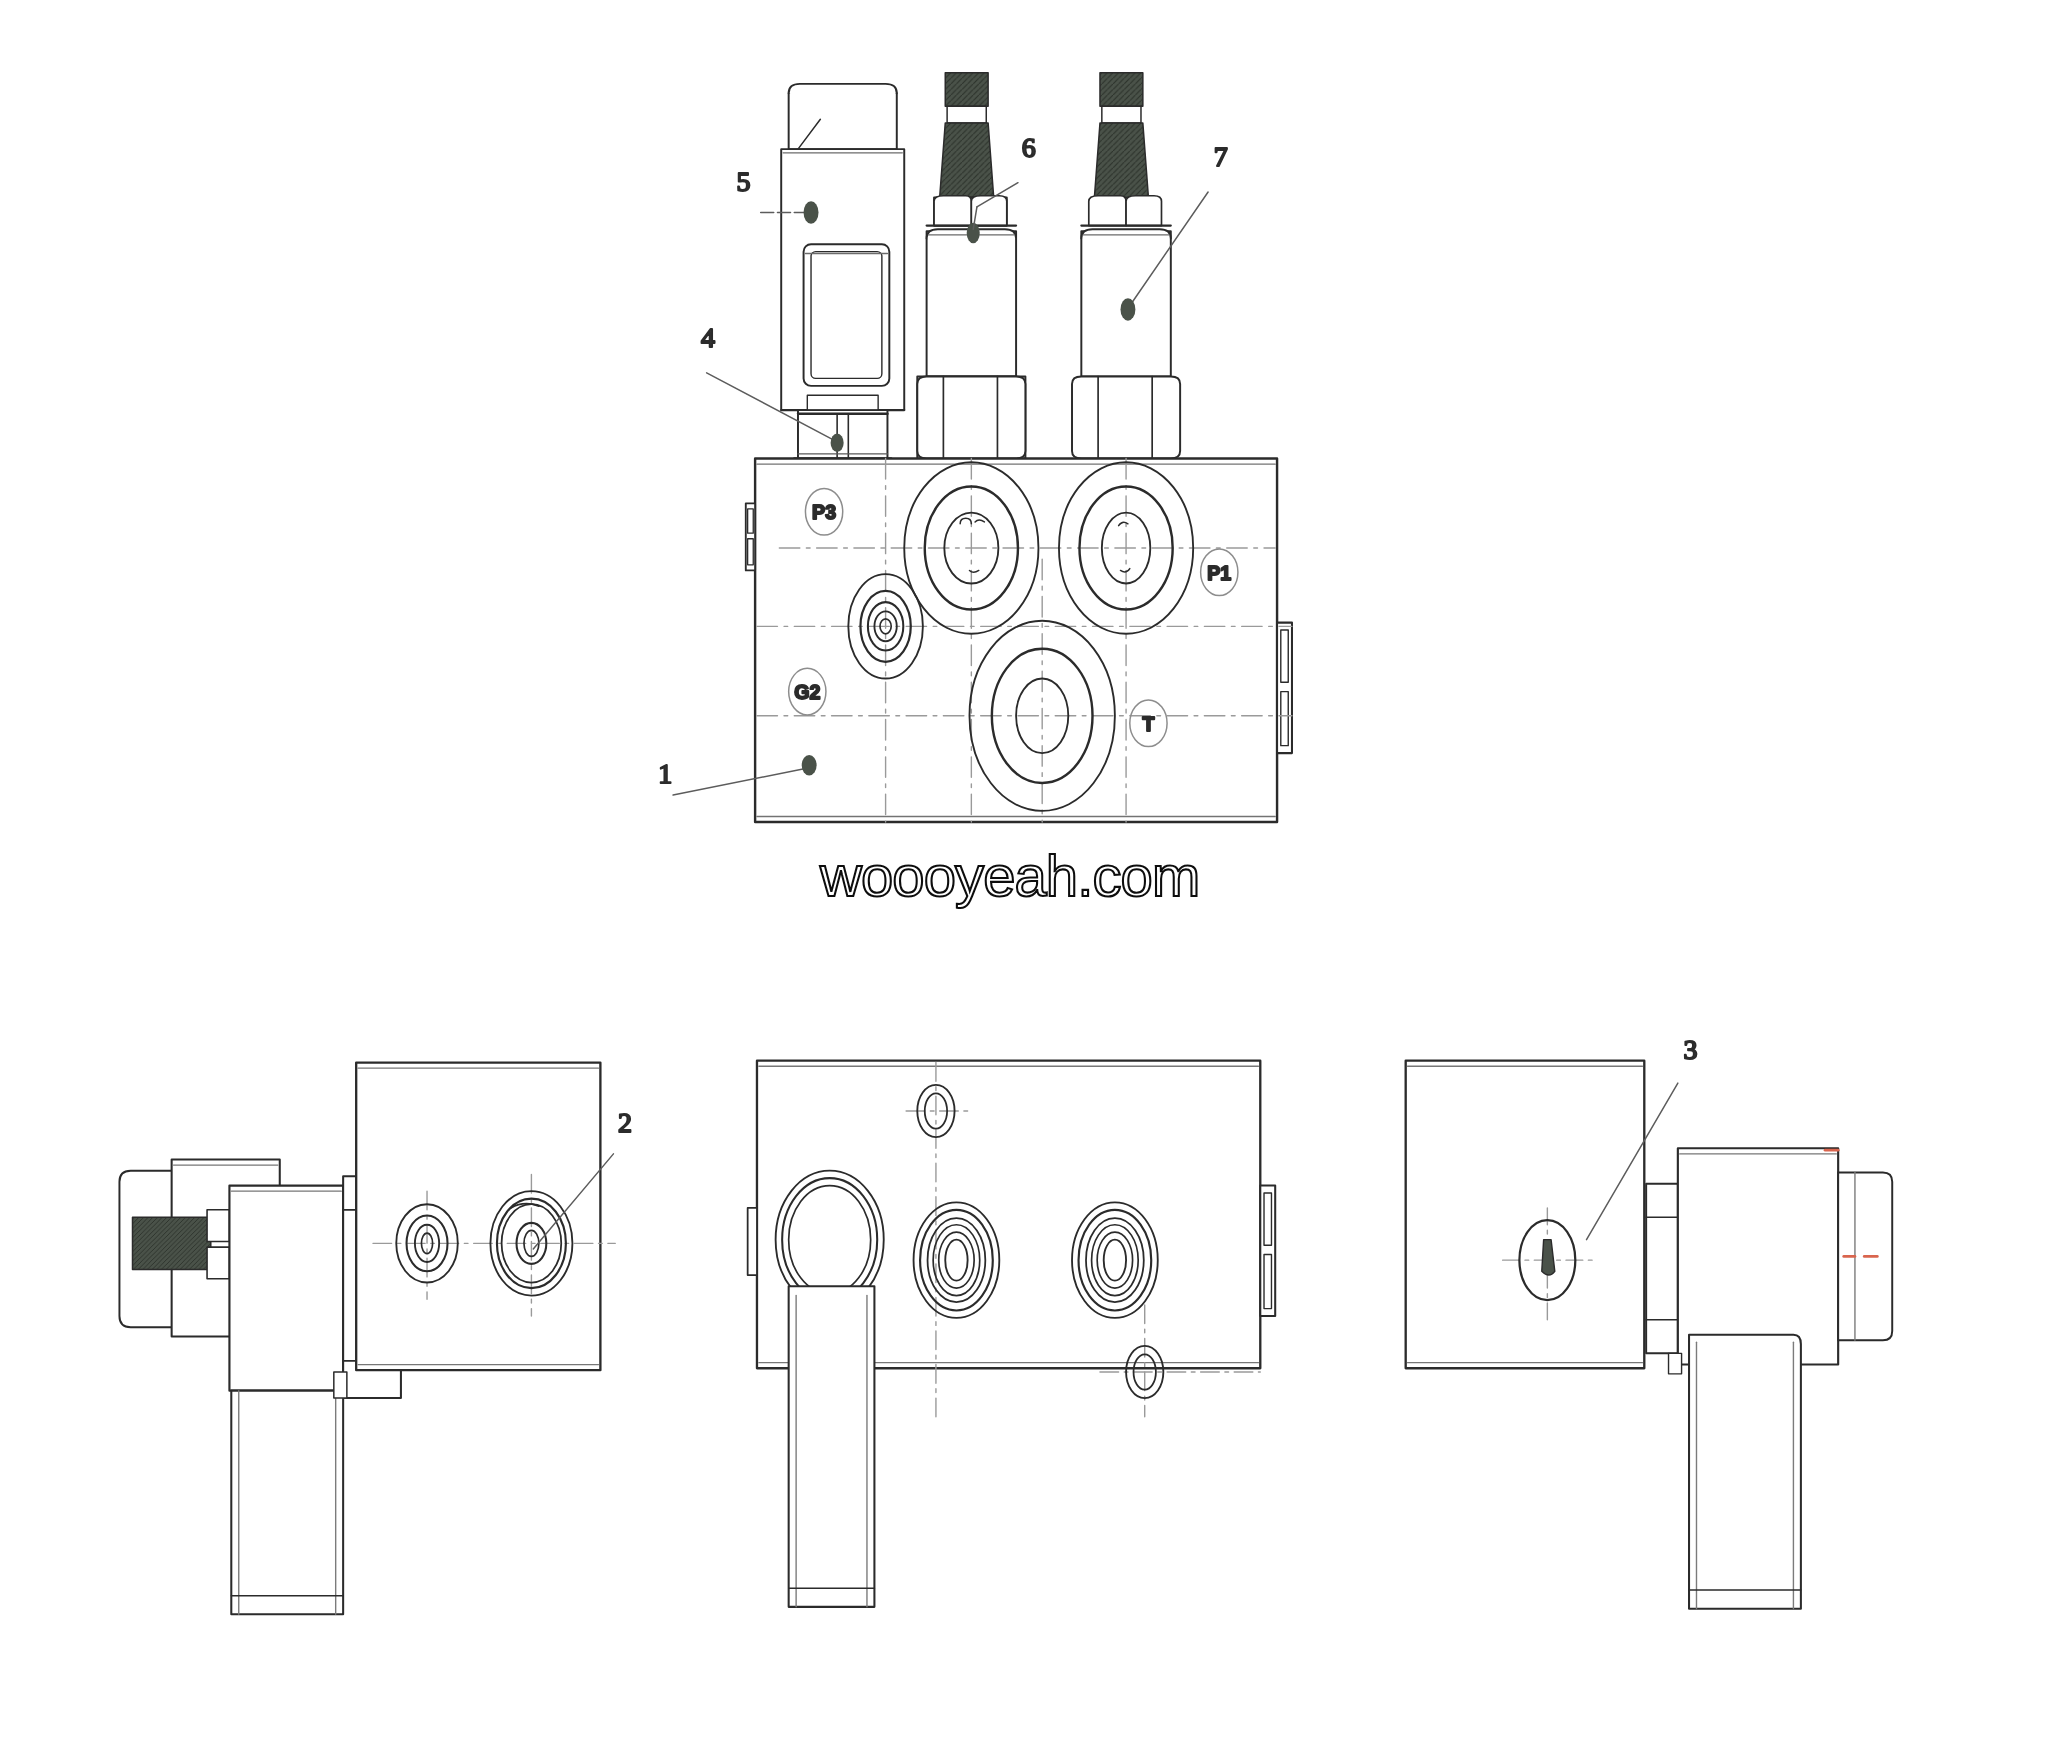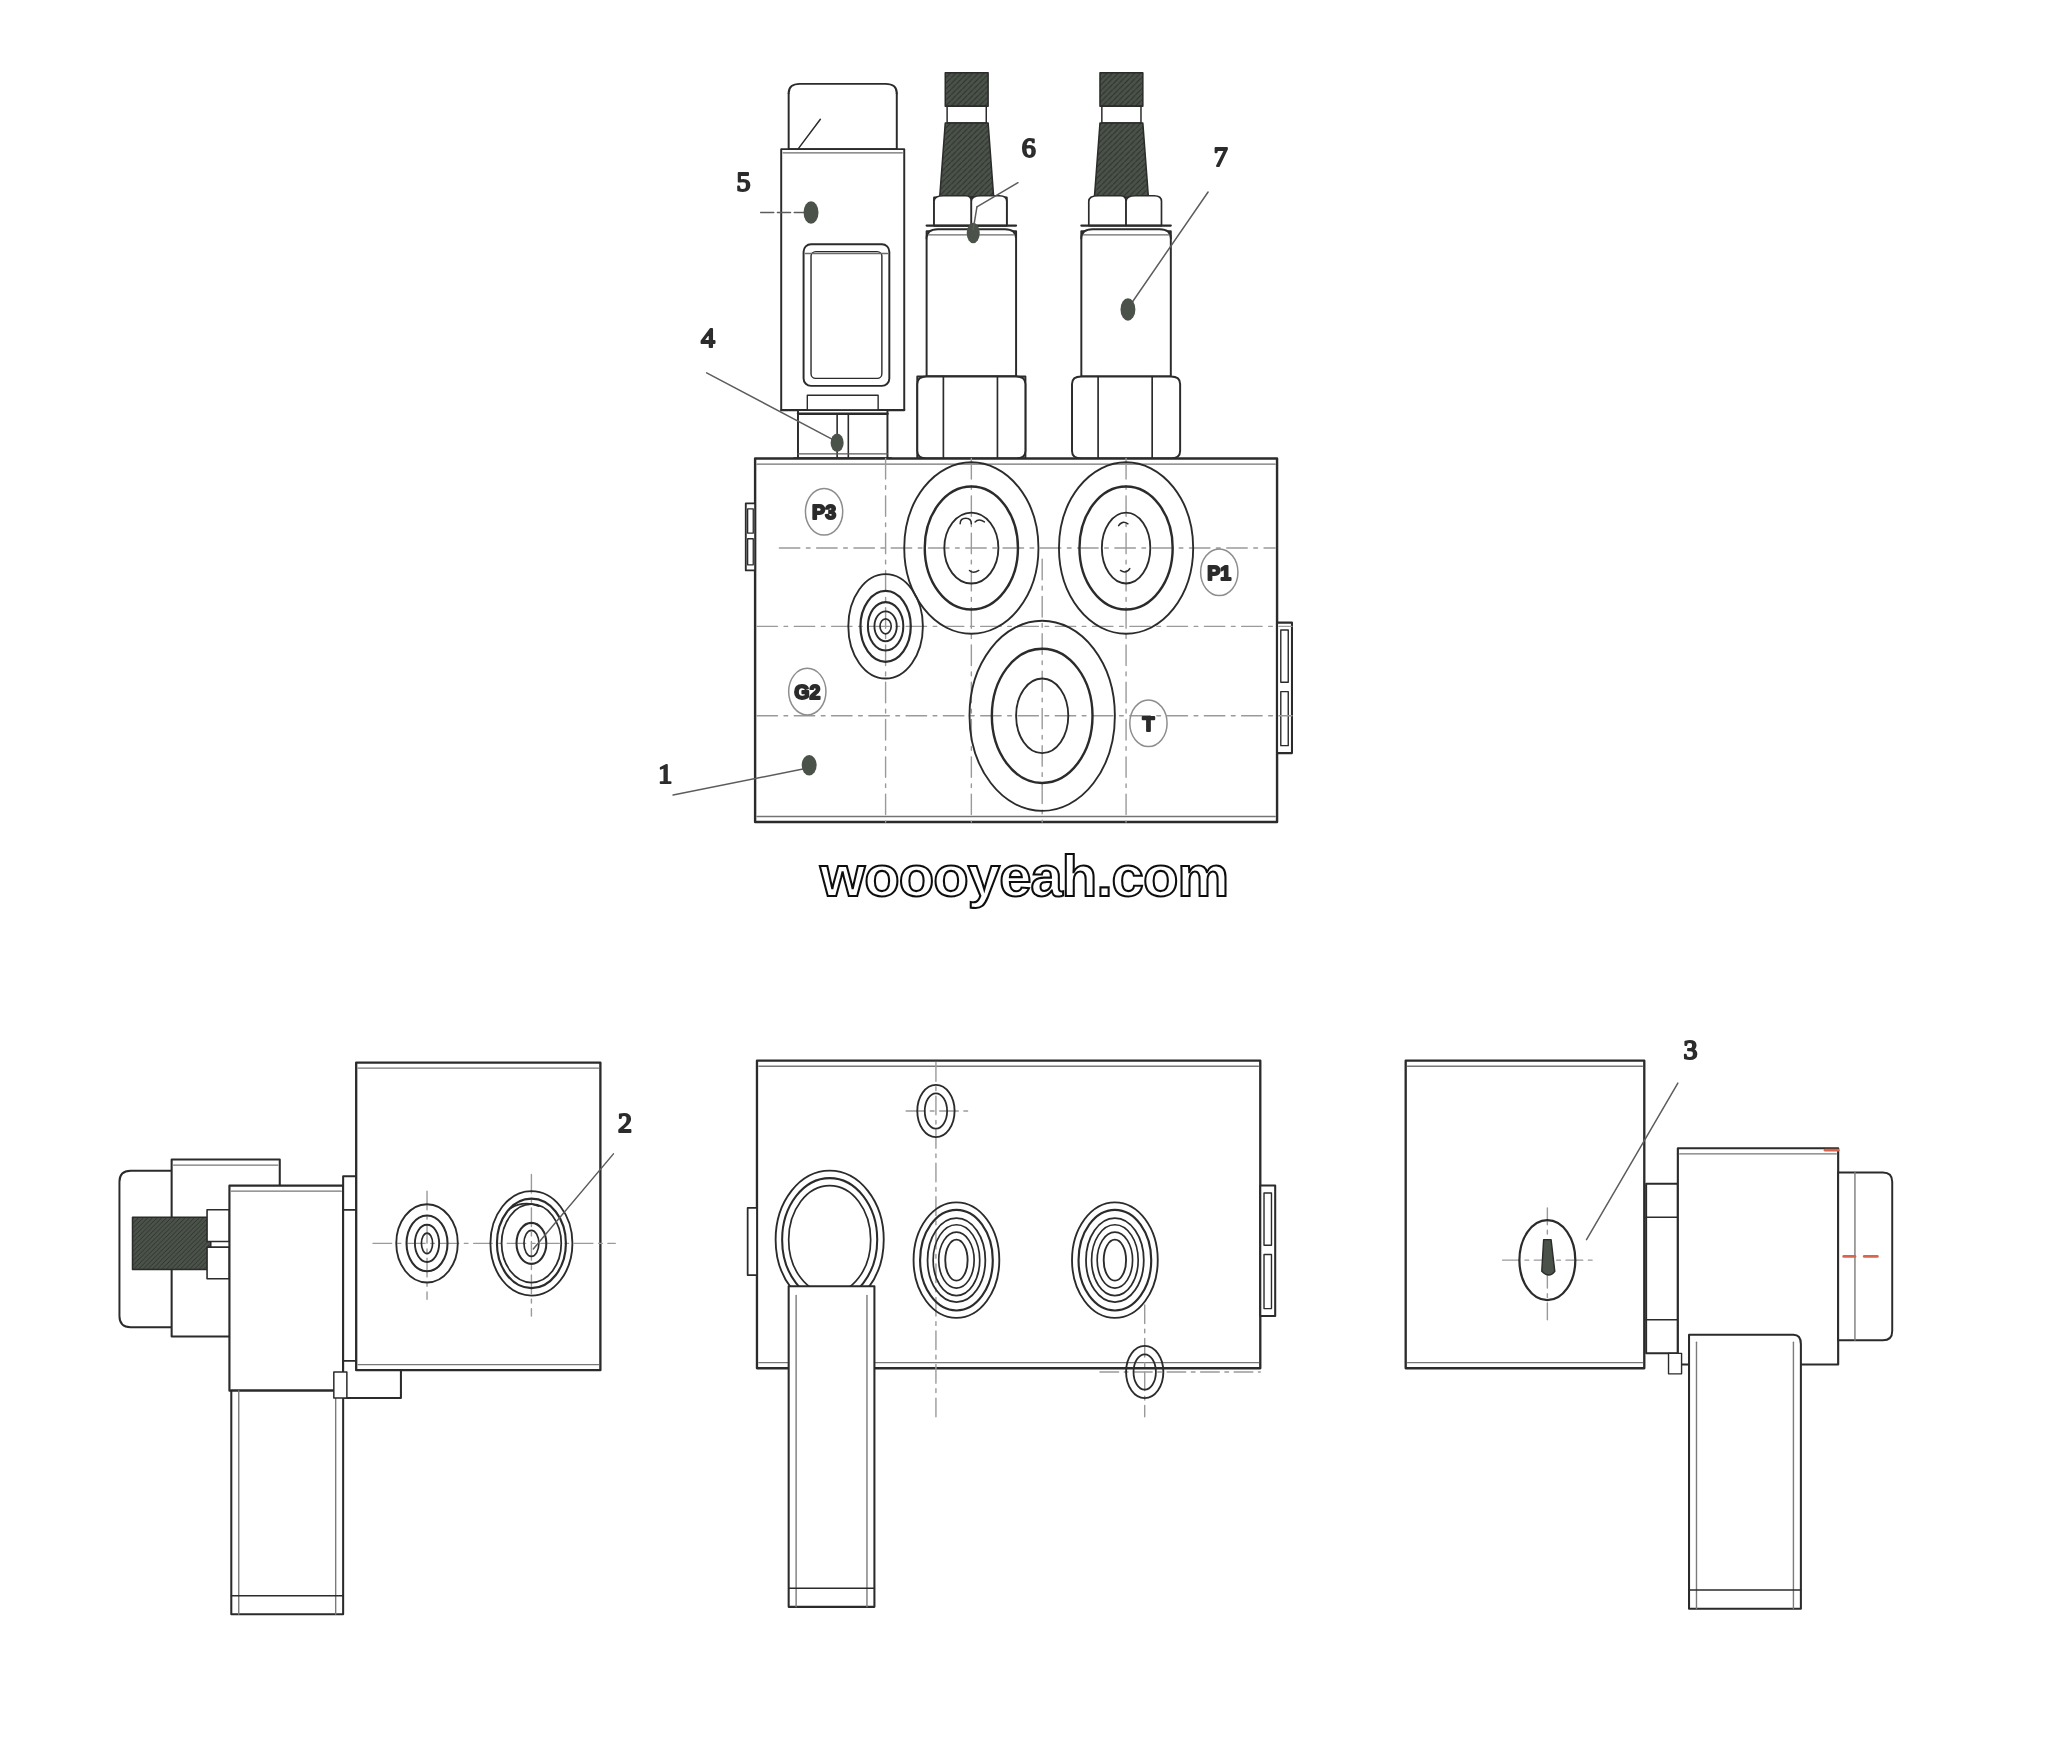--- a/index.html
+++ b/index.html
@@ -35,21 +35,21 @@
     width: 2062px;
     height: 1756px;
     pointer-events: none;
   }
   .wm-text {
     position: absolute;
     left: 820px;
     top: 842px;
     font-family: "Liberation Sans", sans-serif;
     font-size: 58px;
-    font-weight: 700;
+    font-weight: 400;
     letter-spacing: -0.9px;
     color: transparent;
     -webkit-text-stroke: 2.1px #0d0d0d;
     white-space: nowrap;
   }
   .leader-num {
     font-family: "Liberation Serif", serif;
     font-size: 30px;
     fill: #3a3a3a;
   }

